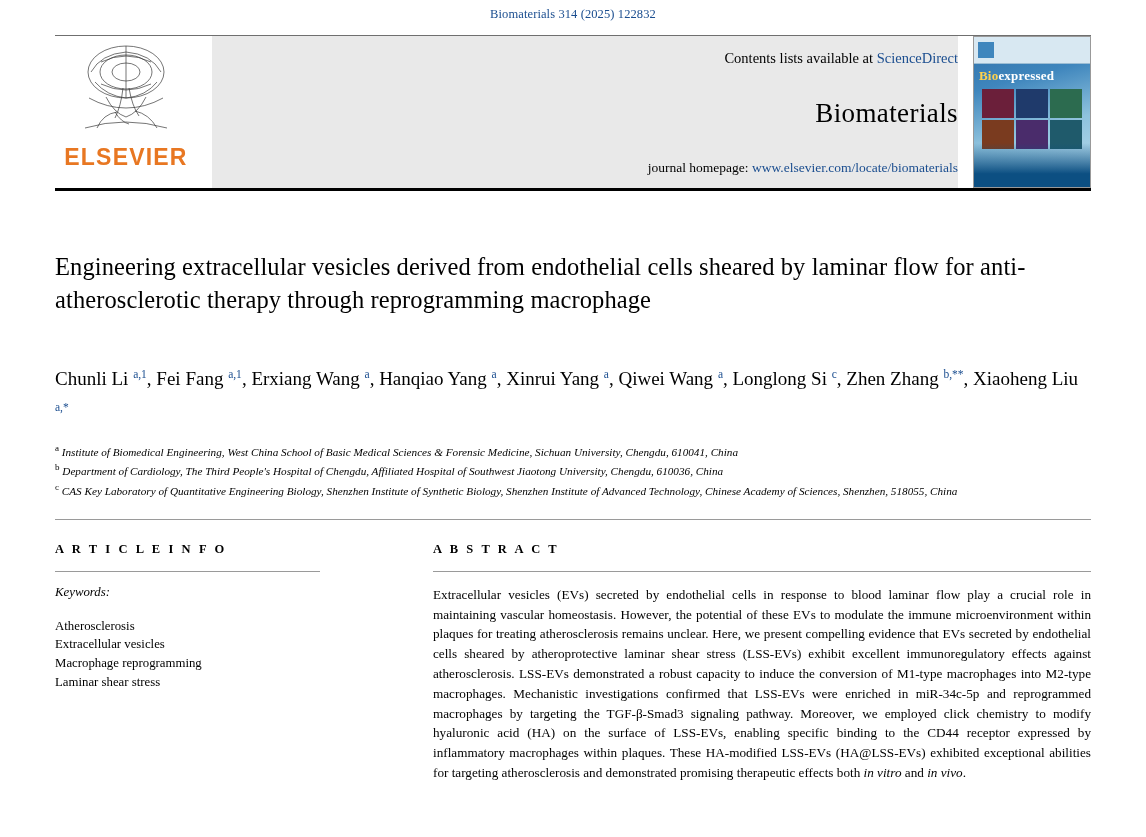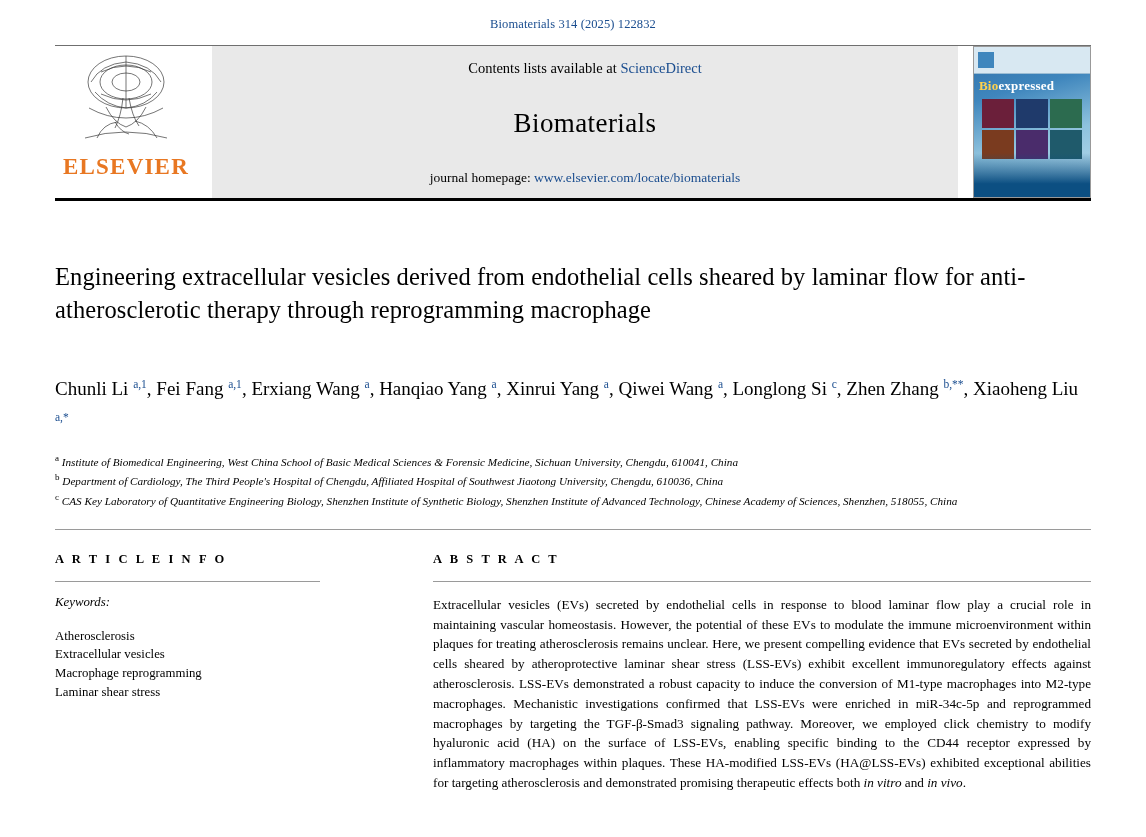--- a/index.html
+++ b/index.html
@@ -21,21 +21,21 @@
     position: relative;
     box-sizing: border-box;
     padding: 0 55px;
   }
 
   
   .running-head {
     text-align: center;
     font-size: 12.5px;
     color: #1a4d8f;
-    padding-top: 17px;
+    padding-top: 7px;
     letter-spacing: .1px;
   }
 
   
   .masthead {
     margin-top: 13px;
     border-top: 1.2px solid #6f6f6f;
     position: relative;
     height: 157px;
   }
@@ -53,36 +53,36 @@
     justify-content: flex-start;
     padding-top: 6px;
     box-sizing: border-box;
   }
   .elsevier-tree {
     width: 110px;
     height: 98px;
     position: relative;
   }
   .elsevier-word {
-    font-family: Liberation Serif, serif;
+    font-family: Liberation Sans, sans-serif;
     font-size: 23px;
     letter-spacing: 1.2px;
     color: #e87722;
     font-weight: bold;
     margin-top: 4px;
   }
   .journal-band {
     flex: 1 1 auto;
     background: #e9e9e9;
     margin-left: 15px;
     margin-right: 15px;
     display: flex;
     flex-direction: column;
     justify-content: space-between;
-    align-items: center;
+    align-items: flex-end;
     padding: 14px 0 12px 0;
     box-sizing: border-box;
   }
   .contents-line {
     font-size: 14.5px;
   }
   .contents-line .sd {
     color: #1a4d8f;
   }
   .journal-name {

